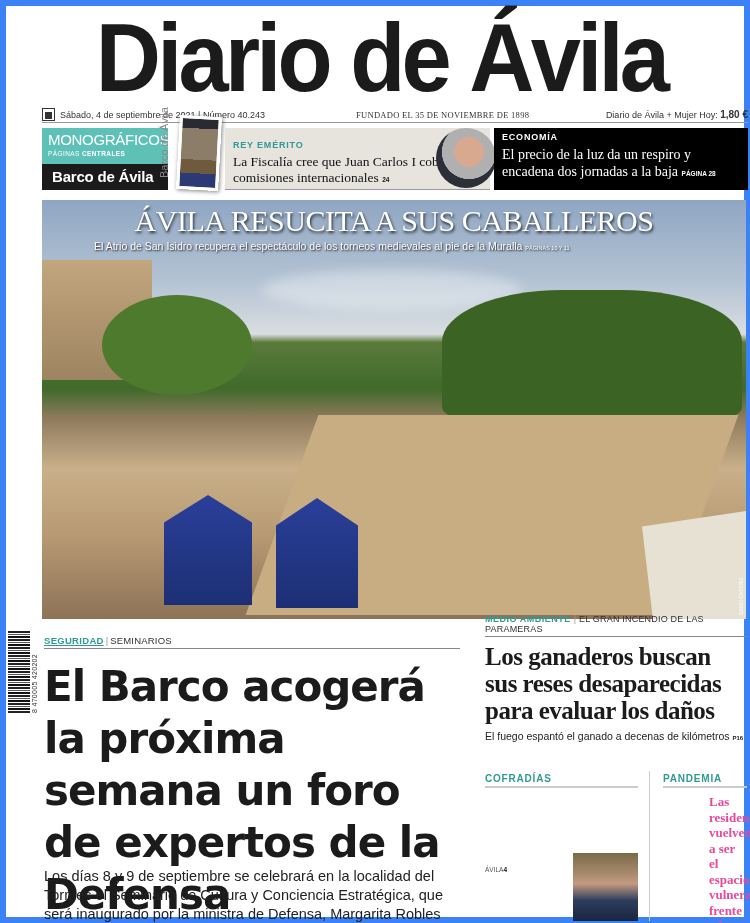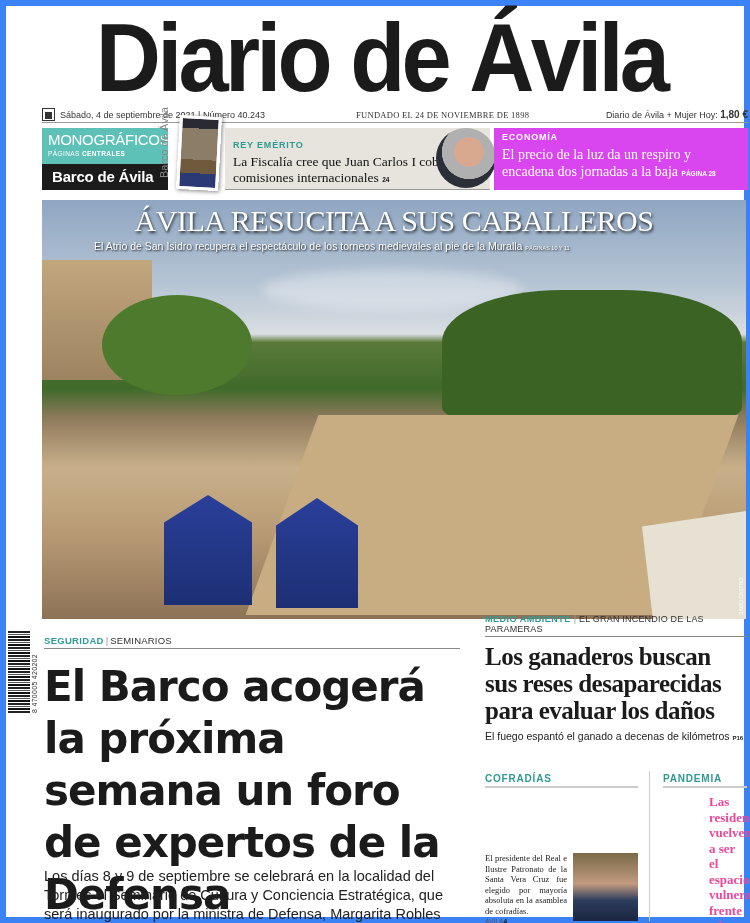--- a/index.html
+++ b/index.html
@@ -27,21 +27,21 @@
   .mono-bottom { background: #1b1b1b; height: 26px; color: #fff; font-weight: bold; font-size: 15px; padding: 4px 10px; letter-spacing: -.2px; font-family: "Liberation Sans Narrow", "Liberation Sans", sans-serif; }
   .mono-photo { position: absolute; left: 136px; top: -12px; width: 42px; height: 74px; background: linear-gradient(#2a2a33 0 14%, #8c7d68 14% 60%, #6f5a3e 60% 80%, #2b3a74 80%); border: 3px solid #fff; box-shadow: 1px 1px 4px rgba(0,0,0,.5); transform: rotate(3deg); }
   .mono-vert { position: absolute; left: 116px; top: -8px; font-size: 11px; color: #888; transform: rotate(-90deg) translate(-58px, 0); transform-origin: left top; white-space: nowrap; }
 
   .rey { position: absolute; left: 183px; top: 0; width: 265px; height: 62px; background: #e6e4dd; padding: 4px 8px; border-bottom: 1px solid #999; }
   .label-teal { font-weight: bold; font-size: 9px; color: #2f9a94; letter-spacing: .8px; margin-top: 8px; }
   .rey-head { font-family: "Liberation Serif", serif; font-size: 13.5px; line-height: 16px; margin-top: 4px; color: #111; }
   .pg { font-family: "Liberation Sans", sans-serif; font-size: 6.5px; font-weight: bold; }
   .rey-photo { position: absolute; right: -6px; top: 0px; width: 60px; height: 60px; border-radius: 50%; background: radial-gradient(circle at 55% 40%, #d8a88f 0 30%, #b0b0b0 31% 55%, #2c2f38 56%); }
 
-  .eco { position: absolute; left: 452px; top: 0; width: 254px; height: 62px; background: #d946ef; padding: 4px 8px; color: #fff; }
+  .eco { position: absolute; left: 452px; top: 0; width: 254px; height: 62px; background: #000000; padding: 4px 8px; color: #fff; }
   .label-white { font-weight: bold; font-size: 9px; color: #fff; letter-spacing: .8px; }
   .eco-head { font-family: "Liberation Serif", serif; font-size: 14px; line-height: 17px; margin-top: 4px; }
 
   
   .photo { position: absolute; left: 36px; top: 194px; width: 704px; height: 419px; overflow: hidden;
     background:
       radial-gradient(ellipse 160px 90px at 150px 330px, rgba(30,30,40,.0), rgba(0,0,0,0)),
       linear-gradient(180deg, #8fa6c2 0%, #b5c4d4 20%, #d9dee2 32%, #5a7a3a 34%, #3f6a2a 45%, #8e7a5c 52%, #c9b08a 64%, #b79a73 80%, #8d7257 100%); }
   .photo .sky-cloud { position: absolute; left: 220px; top: 70px; width: 260px; height: 40px; background: rgba(255,255,255,.35); border-radius: 50%; filter: blur(6px); }
   .photo .wall { position: absolute; left: 0; top: 60px; width: 110px; height: 120px; background: linear-gradient(#c2a67e, #9d8460); }
@@ -57,21 +57,21 @@
   .credit { position: absolute; right: 2px; bottom: 4px; font-size: 5px; color: #fff; writing-mode: vertical-rl; transform: rotate(180deg); }
 
   
   .barcode { position: absolute; left: 2px; top: 625px; width: 32px; height: 82px; display: flex; }
   .bars { width: 22px; height: 82px; background: repeating-linear-gradient(180deg, #222 0 2px, #fff 2px 3px, #555 3px 4px, #fff 4px 5px, #111 5px 7px, #fff 7px 8px); }
   .bar-num { font-size: 7px; writing-mode: vertical-rl; transform: rotate(180deg); color: #333; margin-left: 1px; letter-spacing: .3px; }
 
   
   .main { position: absolute; left: 38px; top: 629px; width: 416px; }
   .kicker { font-size: 9.5px; border-bottom: 1px solid #888; padding-bottom: 2px; }
-  .kicker .k1 { color: #2f9a94; font-weight: bold; letter-spacing: .3px; }
+  .kicker .k1 { color: #2f9a94; font-weight: bold; letter-spacing: .3px; text-decoration: underline; }
   .kicker .sep { color: #999; margin: 0 2px; }
   .kicker .k2 { color: #333; letter-spacing: .2px; }
   .main-head { font-family: "DejaVu Sans", sans-serif; font-weight: bold; font-size: 42px; line-height: 52px; letter-spacing: -1px; margin-top: 12px; color: #1b1b1b; }
   .main-body { position: absolute; left: 0; top: 232px; width: 416px; font-size: 14.5px; line-height: 19px; color: #222; }
   .rule-bottom { position: absolute; left: 36px; top: 919px; width: 436px; border-top: 1px solid #888; }
 
   
   .right { position: absolute; left: 479px; top: 608px; width: 262px; }
   .r-kicker { font-size: 9px; border-bottom: 1px solid #888; padding-bottom: 2px; }
   .r-kicker .k1 { color: #2f9a94; font-weight: bold; letter-spacing: .5px; }
@@ -98,21 +98,21 @@
 </head>
 <body>
 
 <div class="page">
 
   <div class="masthead">Diario de Ávila</div>
 
   <div class="dateline">
     <span class="crest"></span>
     <span>Sábado, 4 de septiembre de 2021 | Número 40.243</span>
-    <span class="founded">FUNDADO EL 24 DE NOVIEMBRE DE 1898</span>
+    <span class="founded">FUNDADO EL 35 DE NOVIEMBRE DE 1898</span>
     <span class="price"><span>Diario de Ávila + Mujer Hoy:</span> <b>1,80 €</b></span>
   </div>
 
   <div class="teasers">
     <div class="mono">
       <div class="mono-top">
         <div class="mono-title">MONOGRÁFICOS</div>
         <div class="mono-sub"><span>PÁGINAS</span> <b>CENTRALES</b></div>
       </div>
       <div class="mono-bottom">Barco de Ávila</div>
@@ -163,21 +163,21 @@
   <div class="right">
     <div class="r-kicker">
       <span class="k1">MEDIO AMBIENTE</span><span class="sep" style="color:#999;margin:0 3px">|</span><span class="k2">EL GRAN INCENDIO DE LAS PARAMERAS</span>
     </div>
     <div class="r-head">Los ganaderos buscan sus reses desaparecidas para evaluar los daños</div>
     <div class="r-sub"><span>El fuego espantó el ganado a decenas de kilómetros</span> <span class="pg4">P16</span></div>
   </div>
 
   <div class="cof">
     <div class="small-label">COFRADÍAS</div>
-    <div class="cof-body"><span>El presidente del Real e Ilustre Patronato de la Santa Vera Cruz fue elegido por mayoría absoluta en la asamblea de cofradías.</span><br><span class="pg5"><span>ÁVILA</span><b>4</b></span></div>
+    <div class="cof-body"><br><span class="pg5"><span>ÁVILA</span><b>4</b></span></div>
     <div class="cof-photo"></div>
   </div>
 
   <div class="vsep"></div>
 
   <div class="pan">
     <div class="small-label">PANDEMIA</div>
     <div class="pan-head">Las residencias vuelven a ser el espacio vulnerable frente a la covid, a pesar de la vacuna</div>
     <div class="pan-pg"><span>ÁVILA</span> <b>8</b></div>
   </div>

